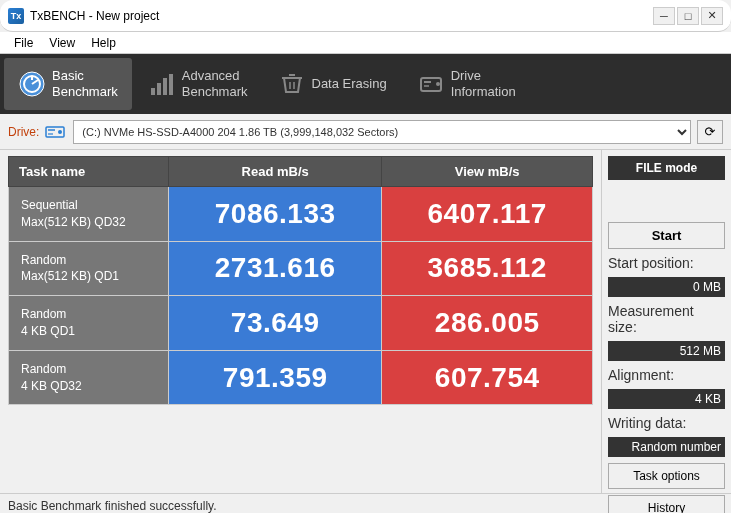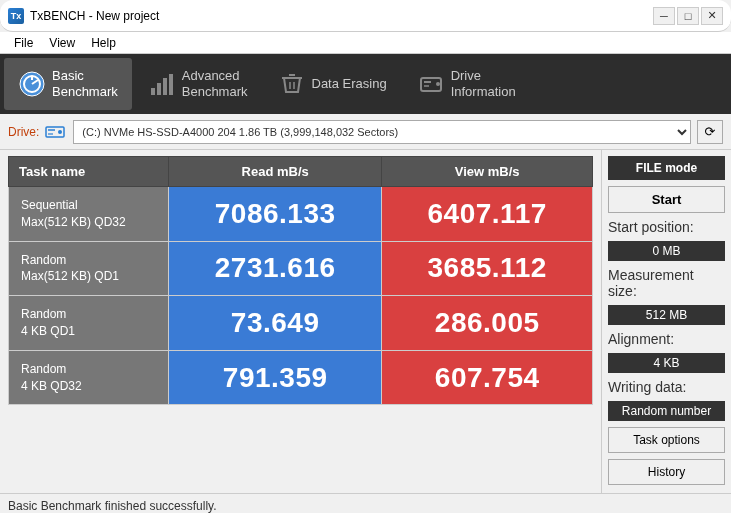--- a/index.html
+++ b/index.html
@@ -228,30 +228,31 @@
     .start-btn {
       background: #f0f0f0;
       color: #000;
       border: 1px solid #aaa;
       padding: 5px 12px;
       font-size: 13px;
       cursor: pointer;
       text-align: center;
       width: 100%;
       font-weight: 600;
+      margin-top: 36px;
     }
     .param-label {
       font-size: 14px;
       color: #333;
       margin-bottom: 6px;
     }
     .param-value {
       background: #333;
       color: #fff;
-      text-align: center;
+      text-align: right;
       padding: 3px 4px;
       font-size: 12px;
       width: 100%;
     }
     .task-options-btn {
       background: #f0f0f0;
       color: #000;
       border: 1px solid #aaa;
       padding: 5px 4px;
       font-size: 12px;

